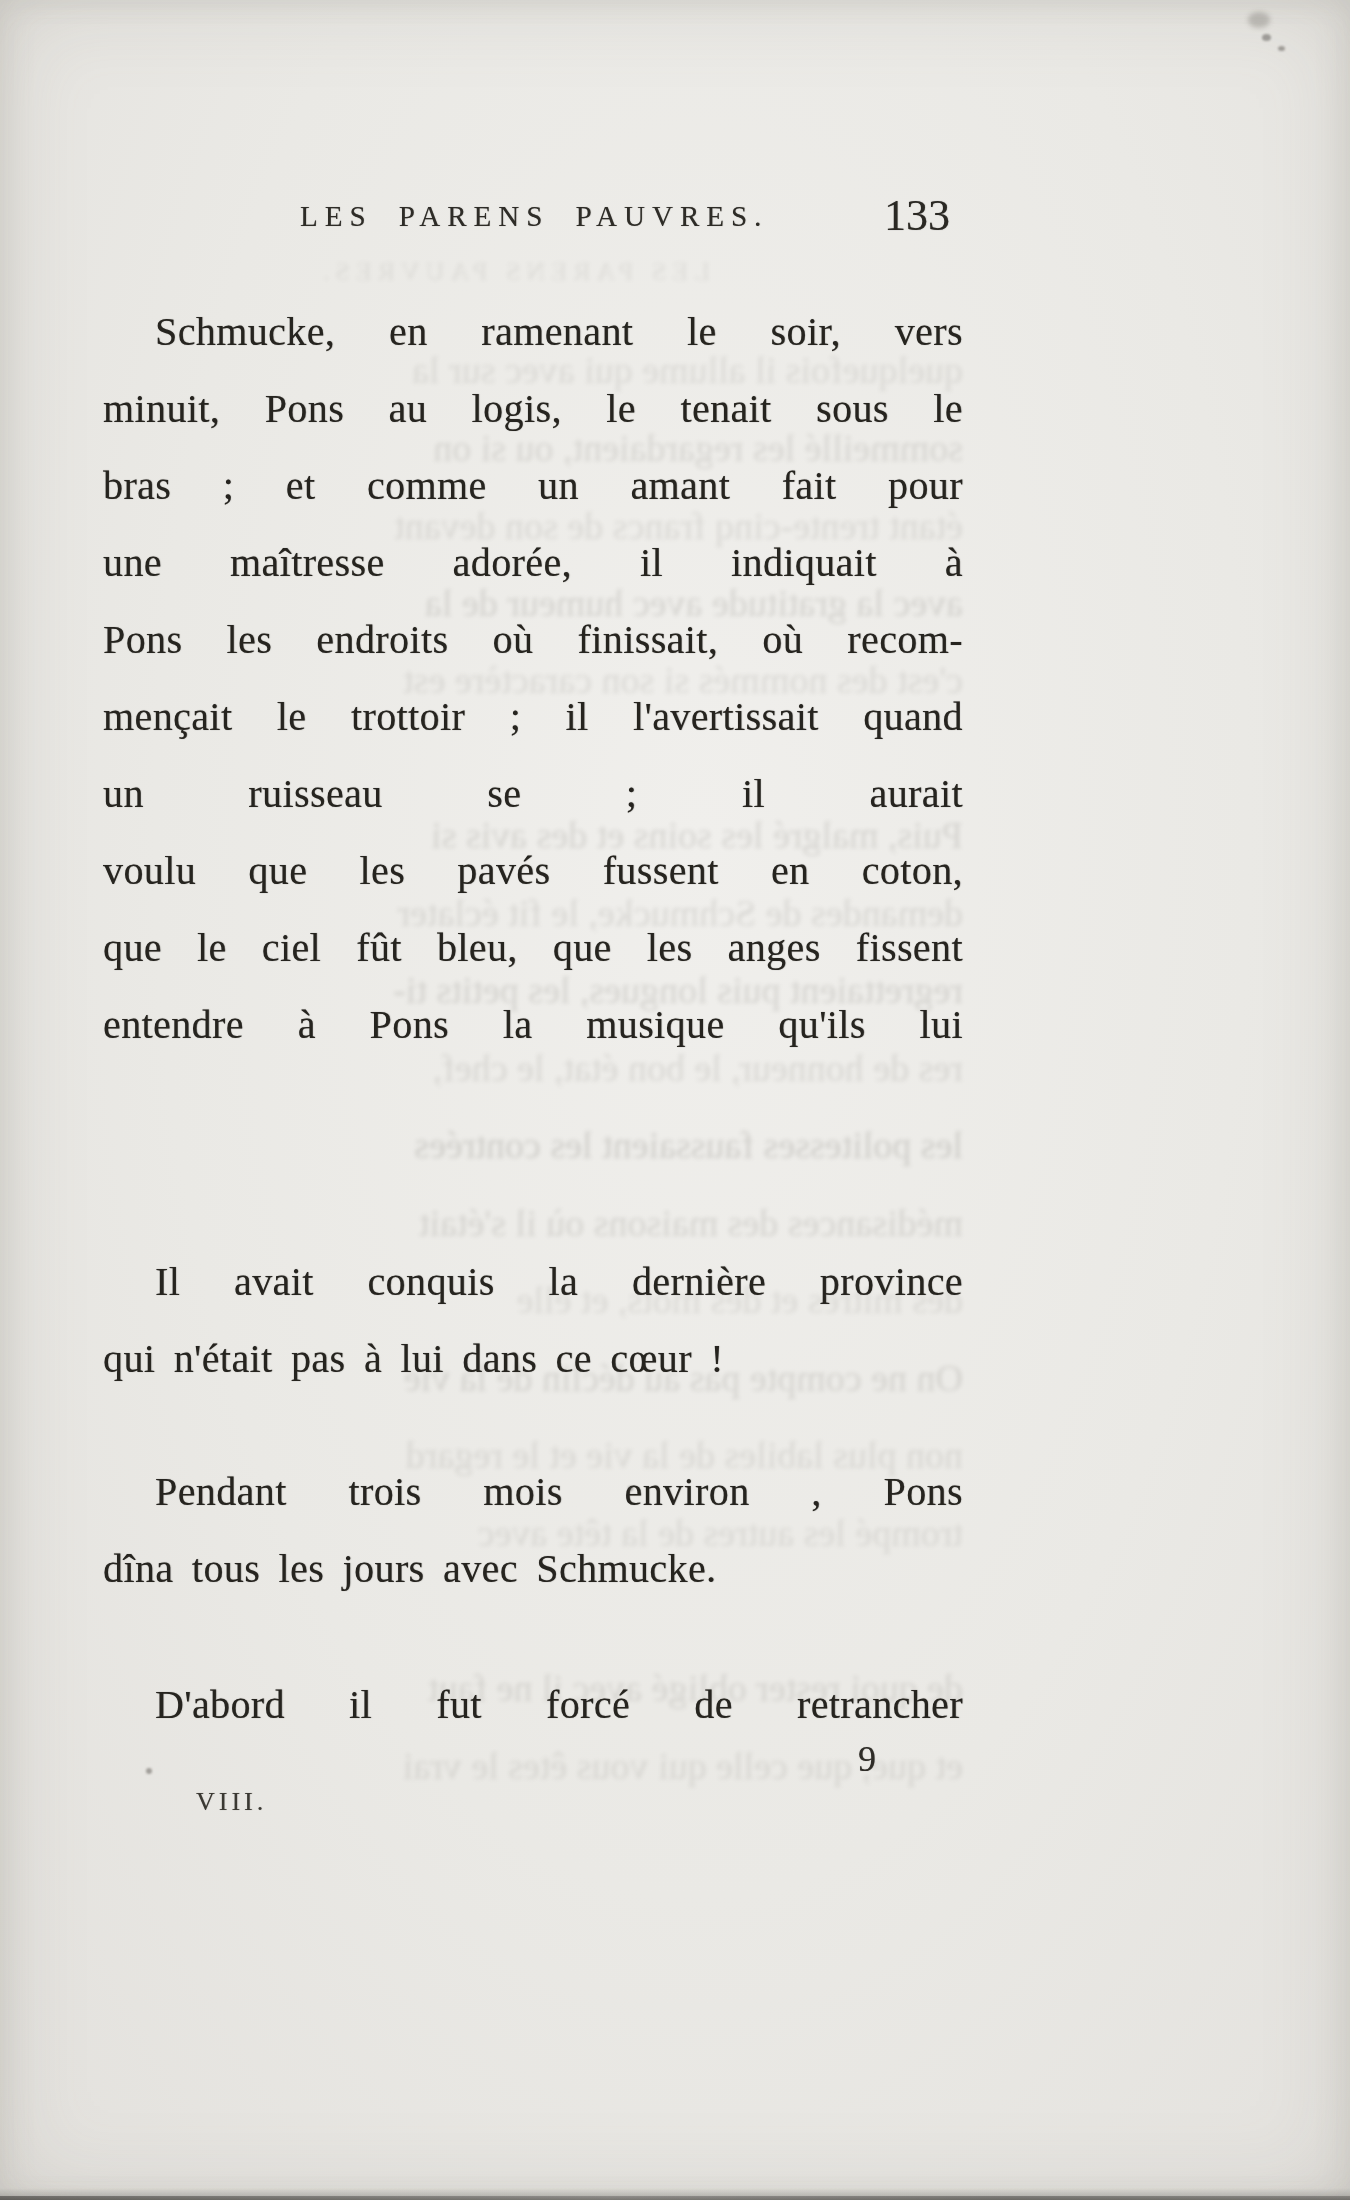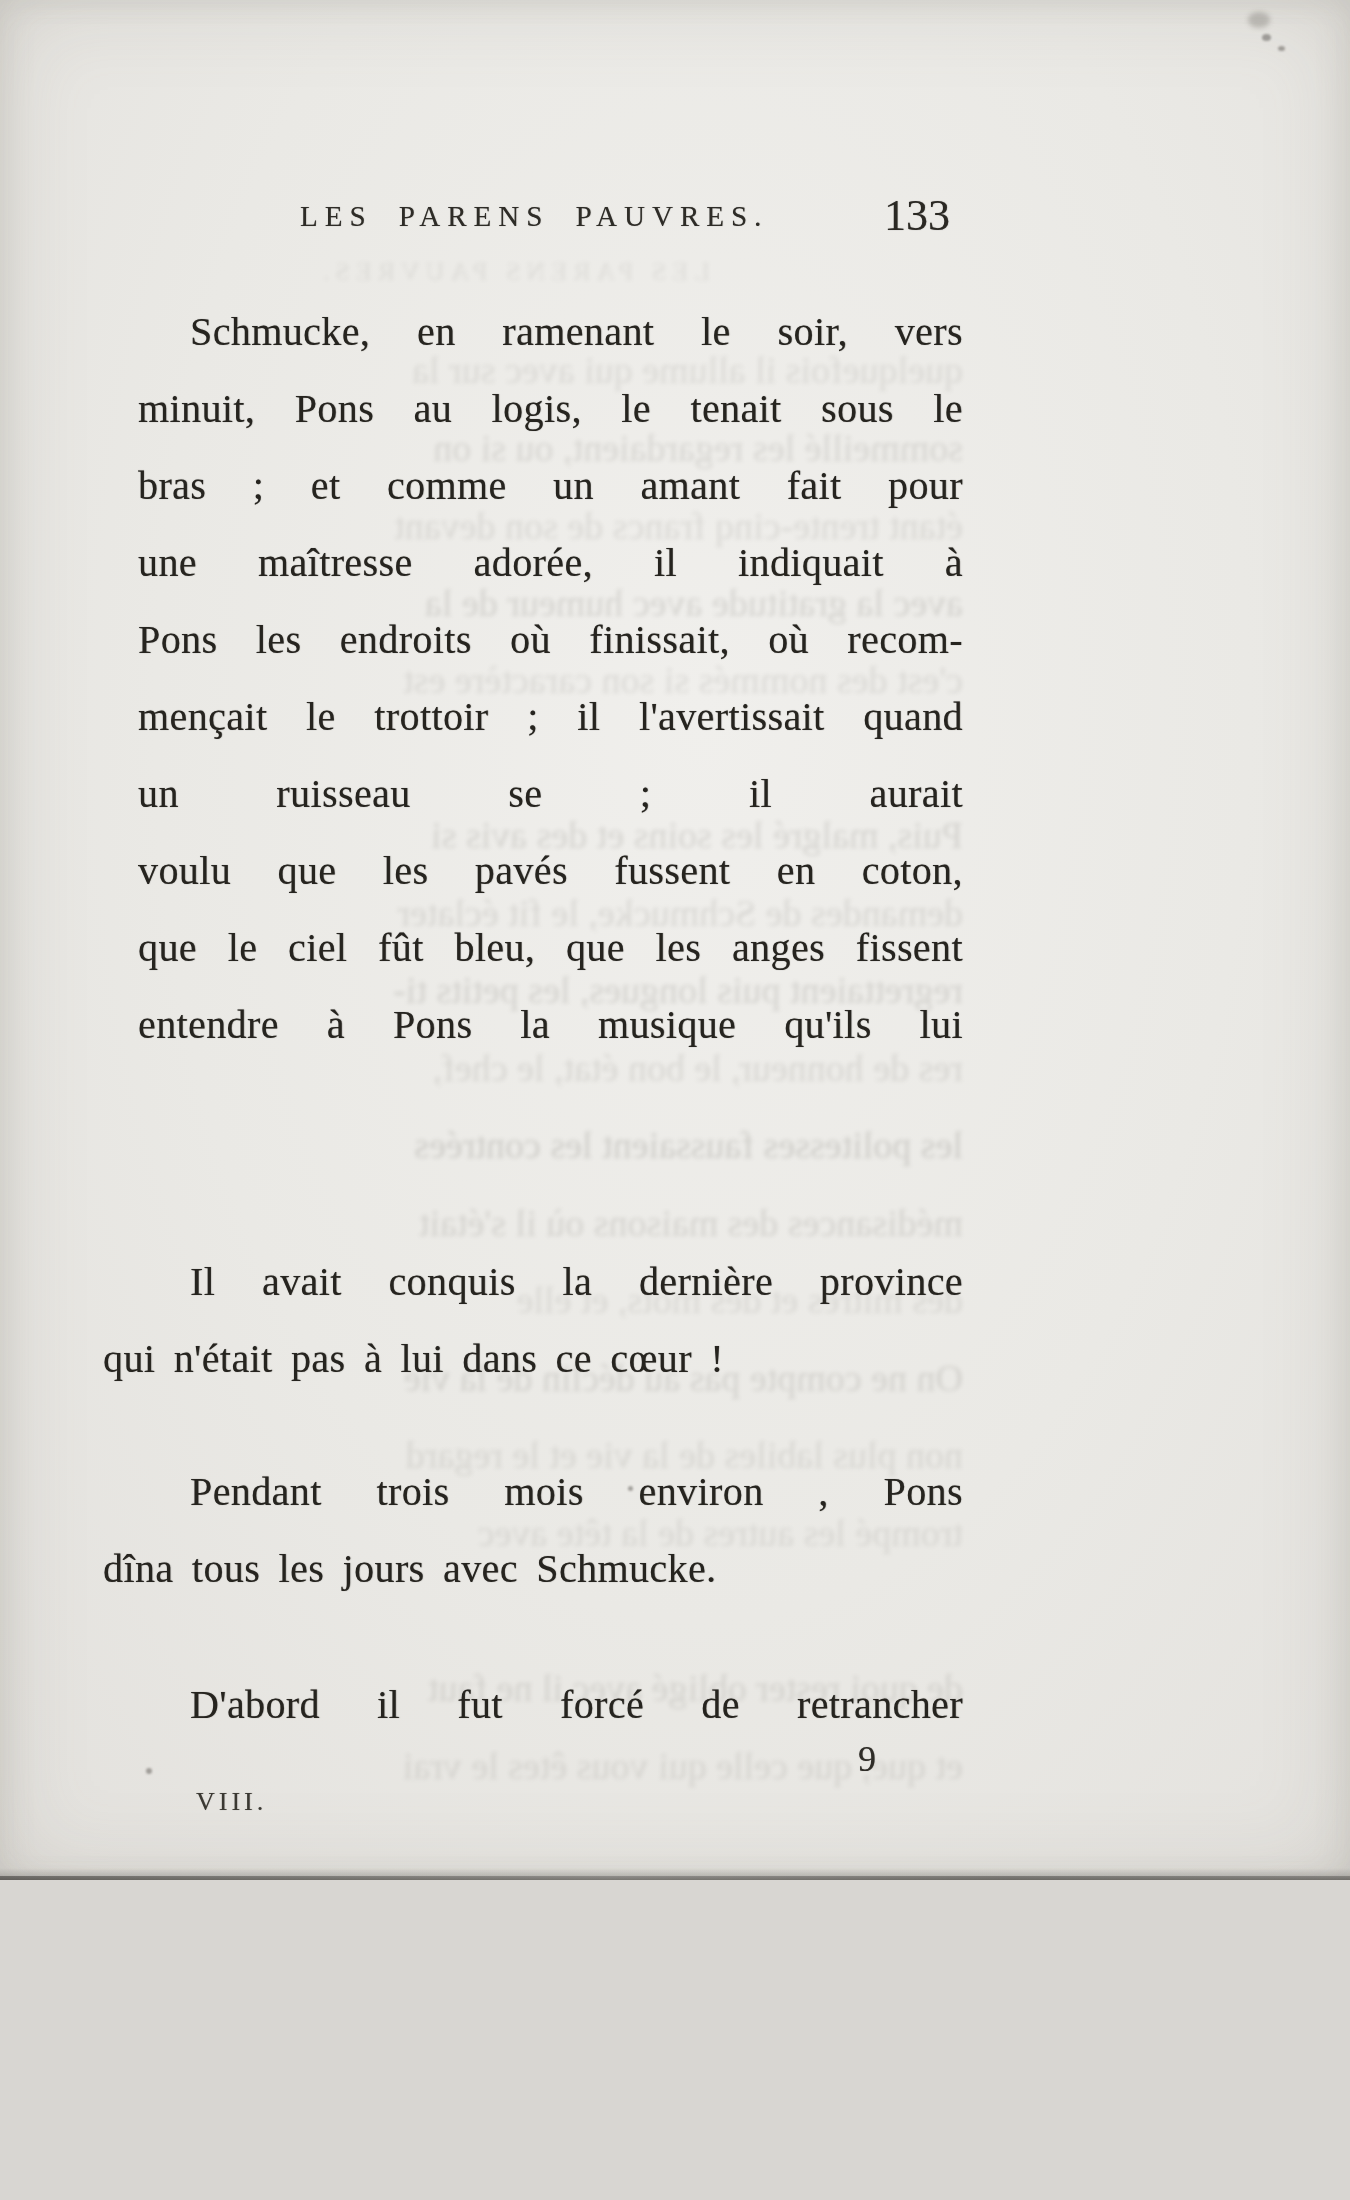--- a/index.html
+++ b/index.html
@@ -1,18 +1,18 @@
 <!DOCTYPE html>
 <html><head>
 <meta charset="utf-8">
 <style>
   html,body{margin:0;padding:0;background:#d8d6d2;}
   .paper{
     position:relative;
-    width:1350px;height:1880px;
+    width:1350px;height:2200px;
     margin:0 auto;
     font-family:"Liberation Serif","DejaVu Serif",serif;
     background:
       radial-gradient(ellipse at 52% 38%, #f0efec 0%, #eae9e5 55%, #e3e1dd 100%);
     box-shadow: inset 0 0 90px rgba(120,115,105,0.18), inset -10px 0 30px rgba(120,115,105,0.08), inset 10px 0 30px rgba(120,115,105,0.08);
     overflow:hidden;
     color:#26241f;
   }
   
   .running-title{
@@ -33,21 +33,21 @@
   .p2{top:1243px;}
   .p3{top:1453px;}
   .p4{top:1666px;}
   .line{
     box-sizing:border-box;
     height:77px;line-height:77px;
     font-size:40px;letter-spacing:0.4px;
     white-space:nowrap;
     text-shadow:0.35px 0.45px 0.9px rgba(40,38,34,0.55);
   }
-  .just{display:flex;justify-content:space-between;align-items:baseline;margin-left:35px;}
+  .just{display:flex;justify-content:space-between;align-items:baseline;}
   .indent{padding-left:52px;}
   .ws8{word-spacing:8px;}
   
   .footer-sig{
     position:absolute;left:196px;top:1750px;
     font-size:26px;letter-spacing:4px;color:#3a3832;
     text-shadow:0.3px 0.4px 0.8px rgba(40,38,34,0.45);
     margin-top:37px;
   }
   .footer-num{

